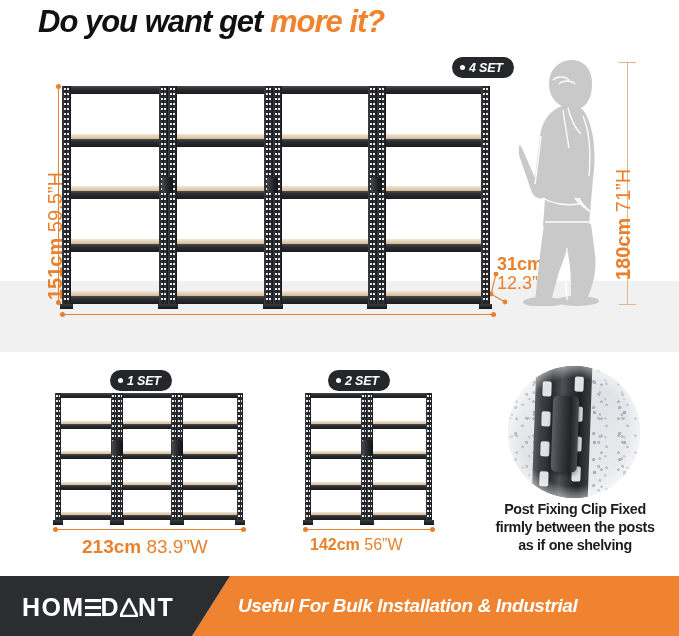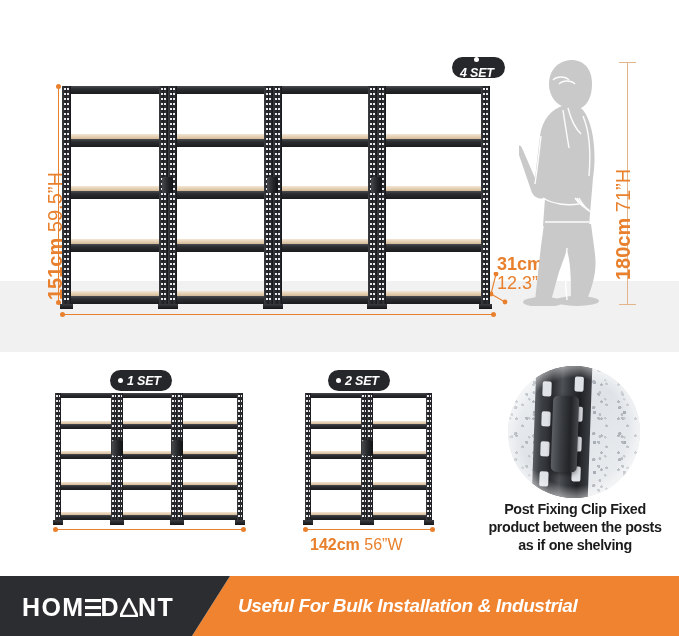--- a/index.html
+++ b/index.html
@@ -43,21 +43,21 @@
     z-index: 7;
   }
   .badge .dot {
     width: 5px; height: 5px; border-radius: 50%;
     background: #ffffff; flex: 0 0 auto;
   }
   .badge .btext {
     color: #ffffff; font-size: 12.5px; font-weight: bold;
     font-style: italic; letter-spacing: -0.2px; white-space: nowrap;
   }
-  #badge4 { left: 452px; top: 57px; flex-direction: column; }
+  #badge4 { left: 452px; top: 57px; }
   #badge3 { left: 110px; top: 370px; }
   #badge2 { left: 328px; top: 370px; }
 
   
   .dim {
     position: absolute; color: #e8802d; white-space: nowrap;
     font-weight: 400;
   }
   .dim b { font-weight: bold; }
 
@@ -192,20 +192,21 @@
   .glyph-e, .glyph-a { position: relative; display: inline-block; }
 </style>
 </head>
 <body>
 
 <div id="page">
 
   <div class="band-grey"></div>
   <div class="band-white-gap"></div>
 
+  <div class="headline"><span>Do you want get </span><span class="accent">more it?</span></div>
 
   <div class="badge" id="badge4">
     <span class="dot"></span>
     <span class="btext">4 SET</span>
   </div>
 
   <div class="rack" id="rack-main" style="left:62px; top:86px; width:428px; height:218px;">
       <div class="rail" style="position: absolute; left: 0px; width: 428px; top: 0px; height: 8px; z-index: 3;"></div>
       <div class="deck" style="position: absolute; left: 4.5px; width: 419px; top: 48px; height: 5px; z-index: 2;"></div>
       <div class="rail" style="position: absolute; left: 0px; width: 428px; top: 53px; height: 8px; z-index: 3;"></div>
@@ -320,20 +321,24 @@
       <div class="post slim" style="left: 116px; width: 6px;"></div>
       <div class="post slim" style="left: 122px; width: 6px;"></div>
       <div class="foot" style="left: 115px; width: 14px; top: 127px;"></div>
       <div class="clip" style="left: 117px; top: 47px;"></div>
       <div class="post slim" style="left: 182px; width: 6px;"></div>
       <div class="foot" style="left: 180px; width: 10px; top: 127px;"></div>
     </div>
   <div class="dcap" style="left:53px; top:527px;"></div>
   <div class="dline h" style="left:56px; top:529px; width:187px;"></div>
   <div class="dcap" style="left:241px; top:527px;"></div>
+  <div class="dim" style="left:82px; top:536px; font-size:19px;">
+    <b>213cm</b>
+    <span>83.9”W</span>
+  </div>
 
   <div class="badge" id="badge2">
     <span class="dot"></span>
     <span class="btext">2 SET</span>
   </div>
   <div class="rack" id="rack-2" style="left:305px; top:393px; width:127px; height:127px;">
       <div class="rail" style="position: absolute; left: 0px; width: 127px; top: 0px; height: 5px; z-index: 3;"></div>
       <div class="deck" style="position: absolute; left: 3px; width: 121px; top: 27.5px; height: 3.5px; z-index: 2;"></div>
       <div class="rail" style="position: absolute; left: 0px; width: 127px; top: 31px; height: 5px; z-index: 3;"></div>
       <div class="deck" style="position: absolute; left: 3px; width: 121px; top: 57.5px; height: 3.5px; z-index: 2;"></div>
@@ -369,21 +374,21 @@
       <div class="pslot" style="left:39px; top:16px;"></div>
       <div class="pslot" style="left:39px; top:46px;"></div>
       <div class="pslot" style="left:39px; top:76px;"></div>
       <div class="pslot" style="left:39px; top:106px;"></div>
     </div>
     <div class="pclip"></div>
     <div class="pcap"></div>
   </div>
   <div class="caption">
     <span>Post Fixing Clip Fixed</span><br>
-    <span>product between the posts</span><br>
+    <span>firmly between the posts</span><br>
     <span>as if one shelving</span>
   </div>
 
   <div class="footer">
     <div class="orange"></div>
     <div class="dark"></div>
     <div class="logo">
       <span>HOM</span>
       <svg class="glyph-e" width="16" height="19" viewBox="0 0 16 19" style="top:1px;">
         <rect x="0" y="1" width="16" height="3.1" fill="#ffffff"></rect>

